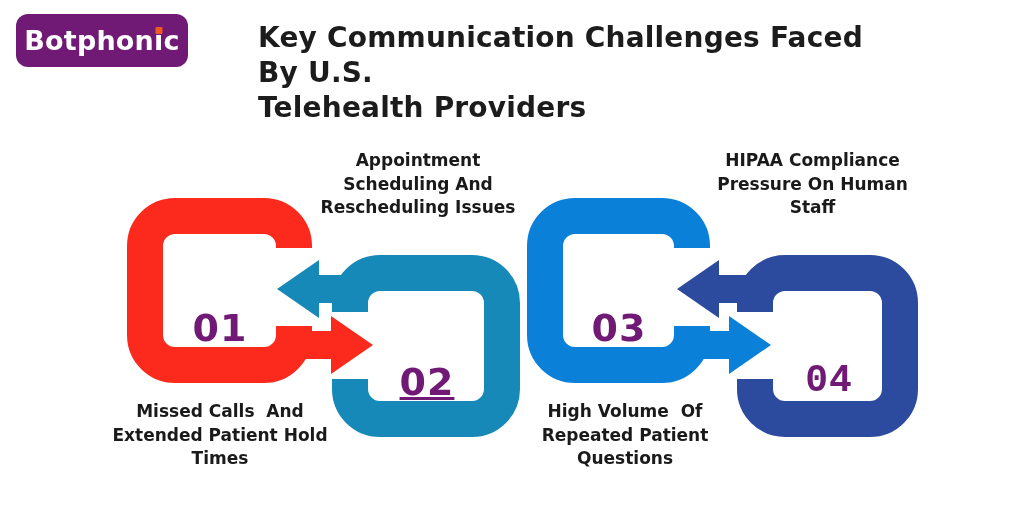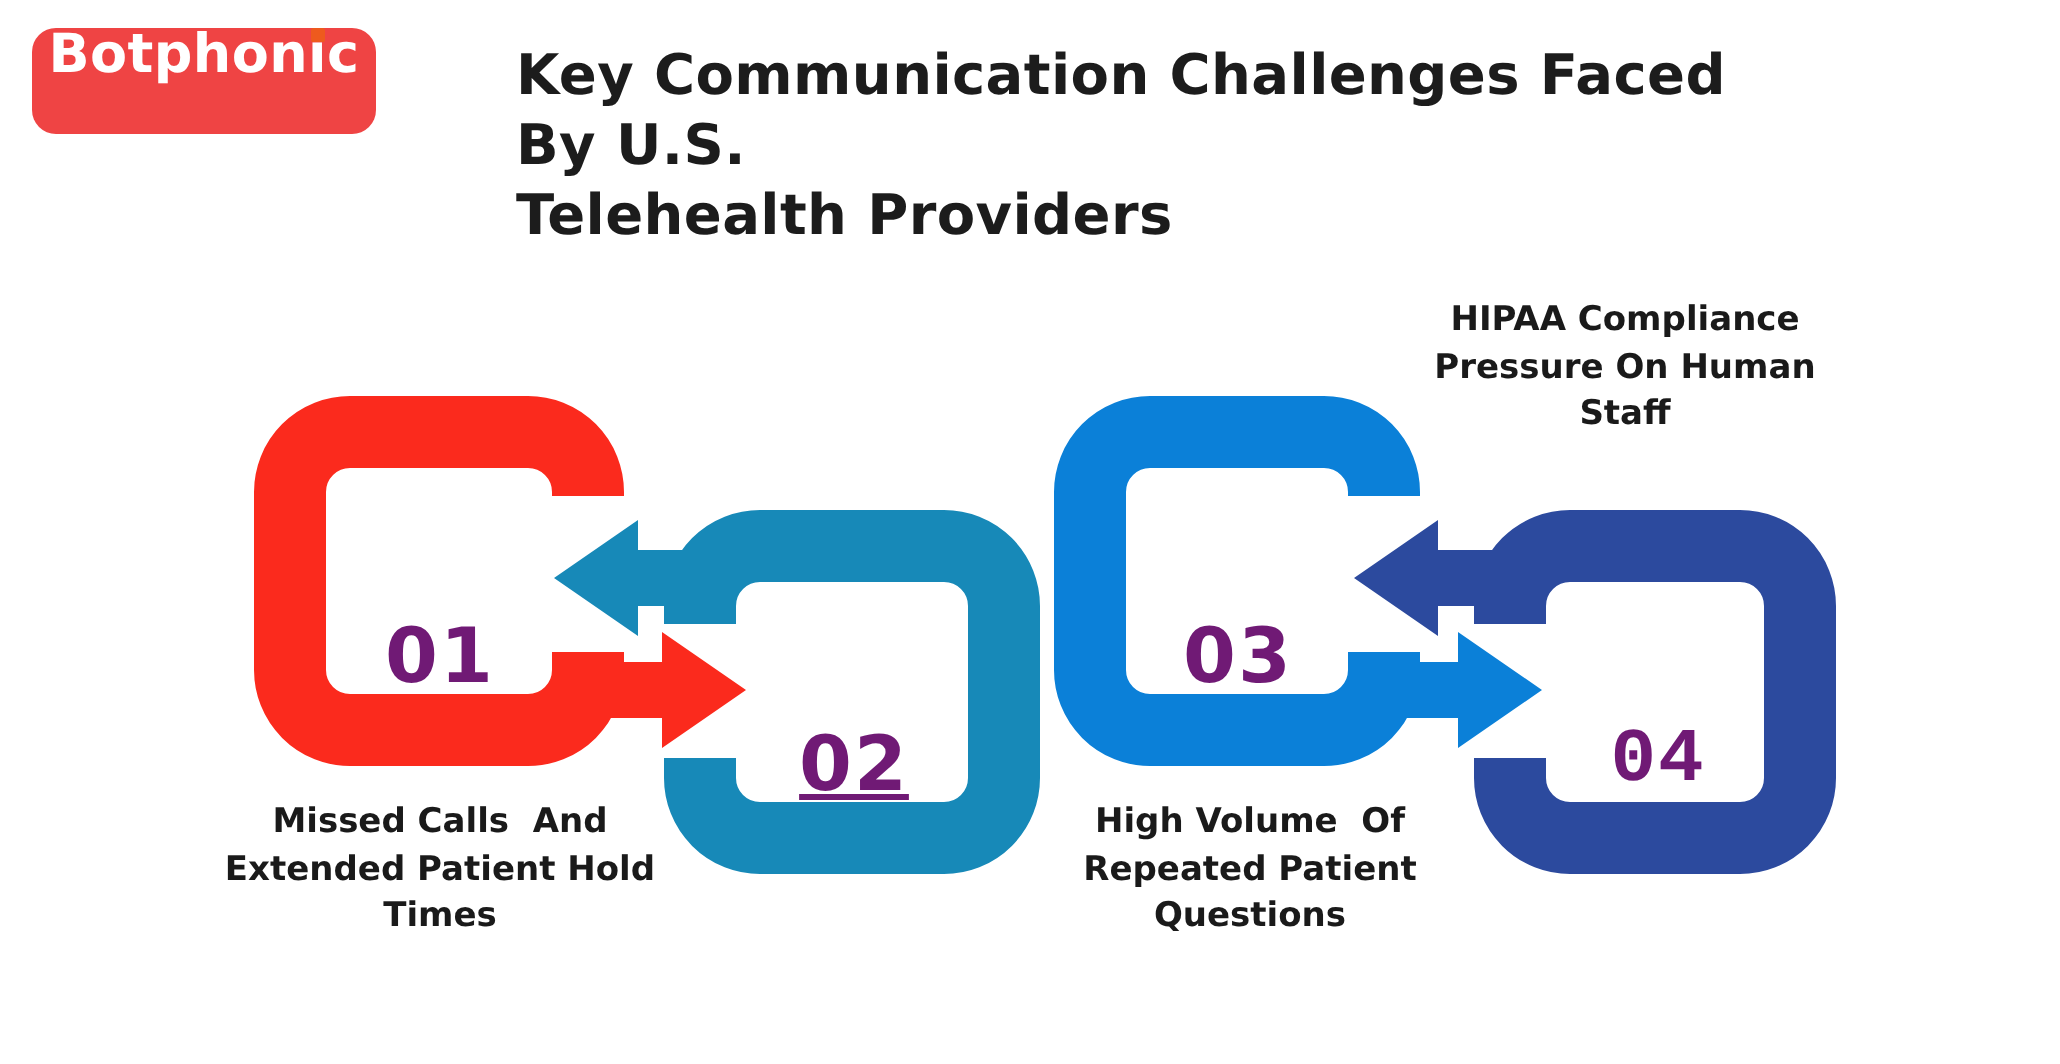--- a/index.html
+++ b/index.html
@@ -9,22 +9,22 @@
     background: #ffffff;
     font-family: "DejaVu Sans", sans-serif;
     overflow: hidden;
   }
   .canvas { position: absolute; inset: 0; width: 1030px; height: 532px; }
 
   
   .logo {
     position: absolute; left: 16px; top: 14px;
     width: 172px; height: 53px;
-    background: #ef4444; border-radius: 12px;
-    display: flex; justify-content: center;
+    background: #701a75; border-radius: 12px;
+    display: flex; align-items: center; justify-content: center;
   }
   .logo-text {
     color: #ffffff; font-weight: bold; font-size: 27px;
     line-height: 1; letter-spacing: 0.2px; white-space: nowrap;
   }
   .logo-text span { display: inline-block; position: relative; }
   .logo-i::after {
     content: ""; position: absolute;
     top: 0px; left: 50%; transform: translateX(-50%);
     width: 7px; height: 7px; background: #ee5a1e; border-radius: 1px;
@@ -95,20 +95,23 @@
   </svg>
 
   <div class="step-number n1">01</div>
   <div class="step-number n2">02</div>
   <div class="step-number n3">03</div>
   <div class="step-number n4">04</div>
 
   <div class="step-label l1">Missed Calls  And
 Extended Patient Hold
 Times</div>
+  <div class="step-label l2">Appointment
+Scheduling And
+Rescheduling Issues</div>
   <div class="step-label l3">High Volume  Of
 Repeated Patient
 Questions</div>
   <div class="step-label l4">HIPAA Compliance
 Pressure On Human
 Staff</div>
 
 </div>
 
 </body></html>

